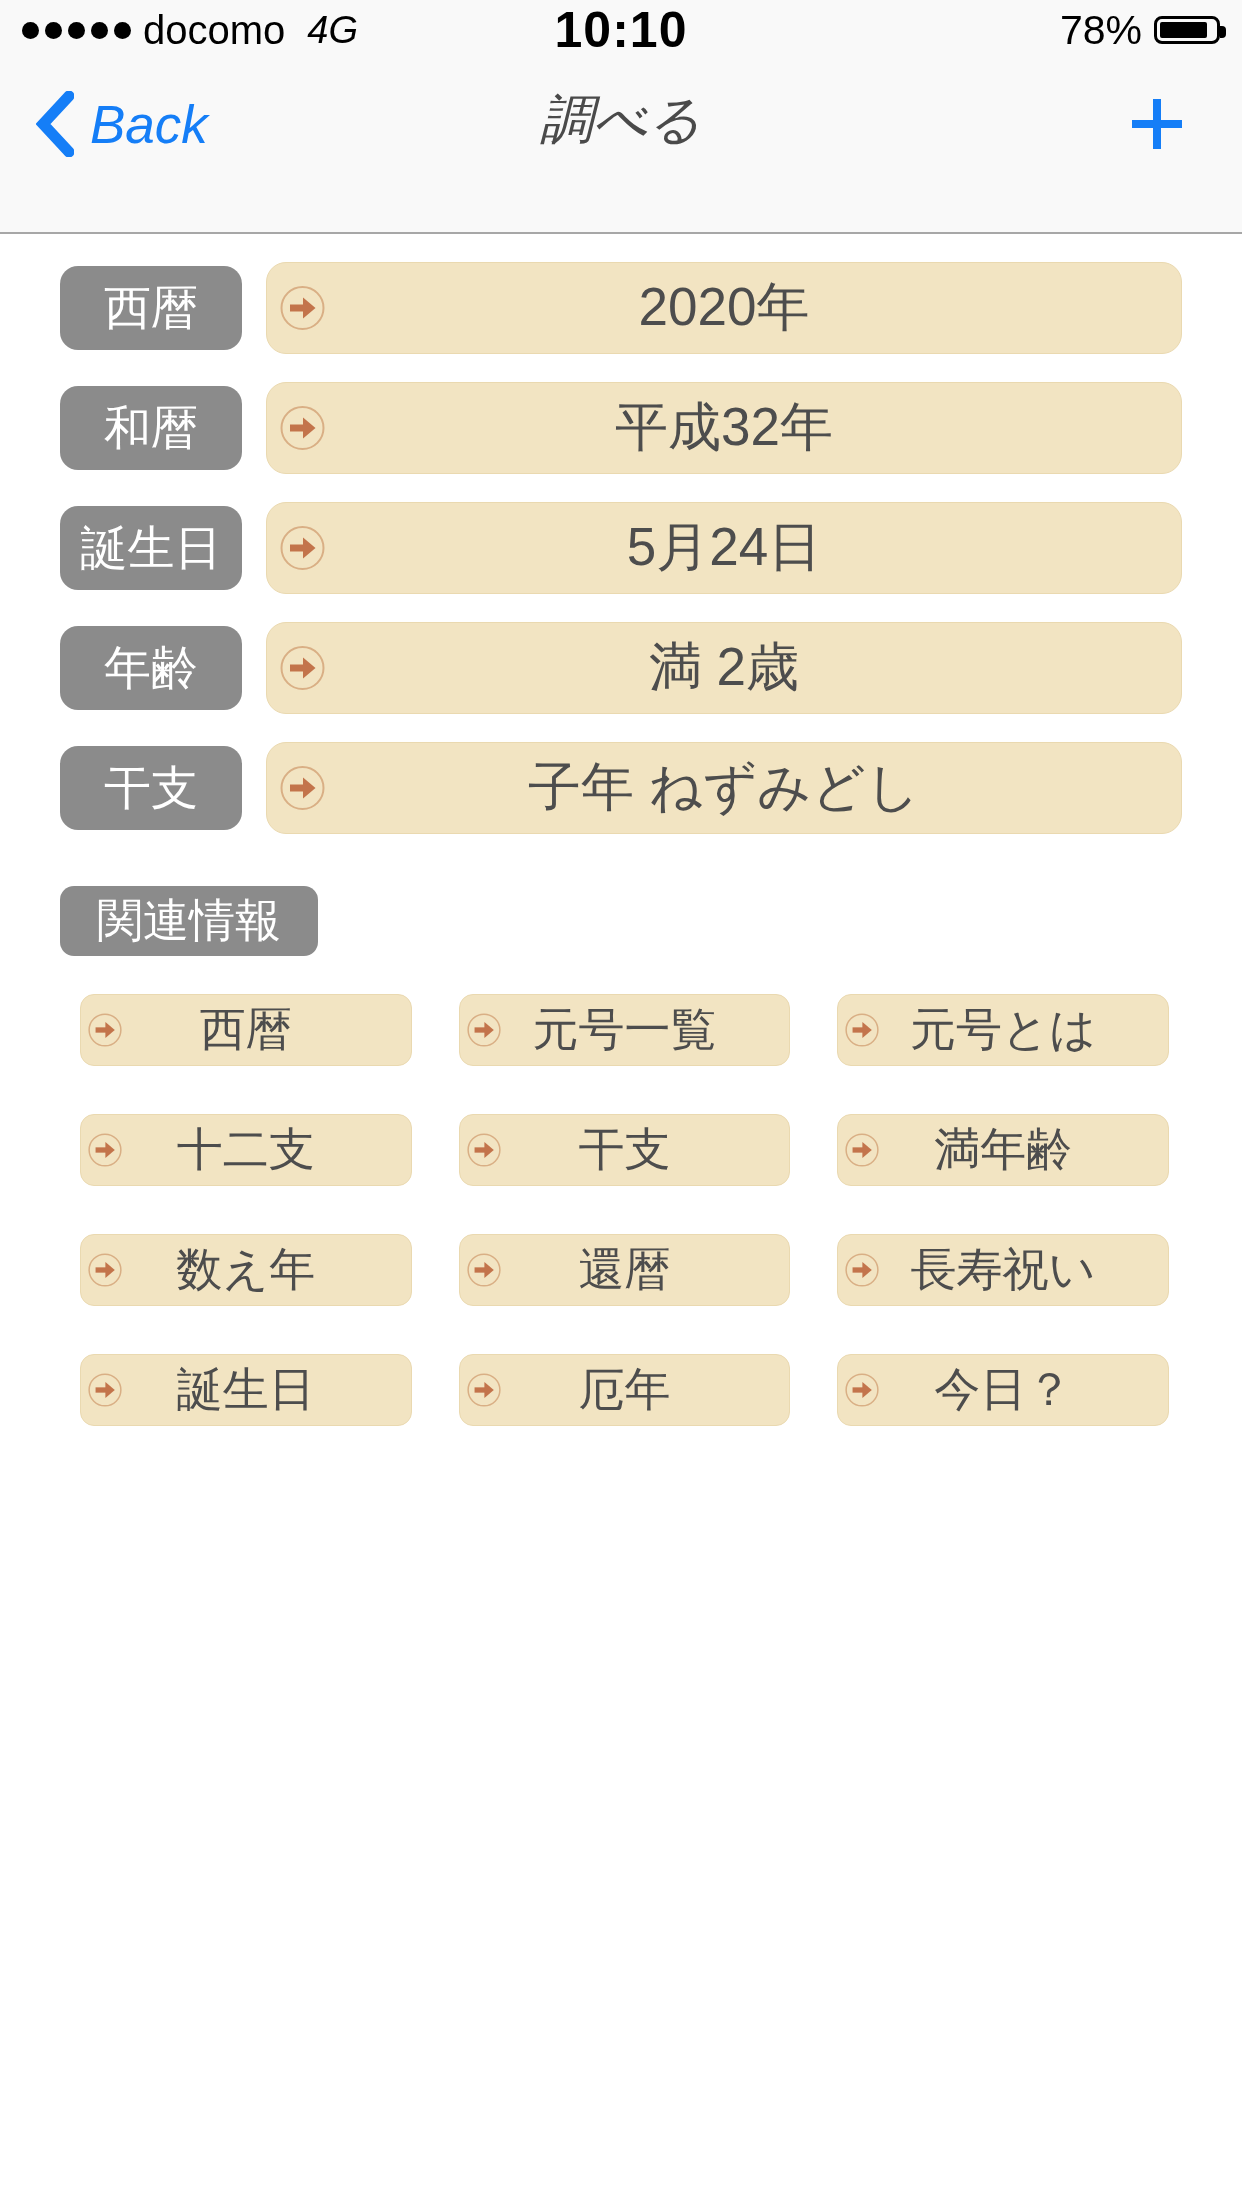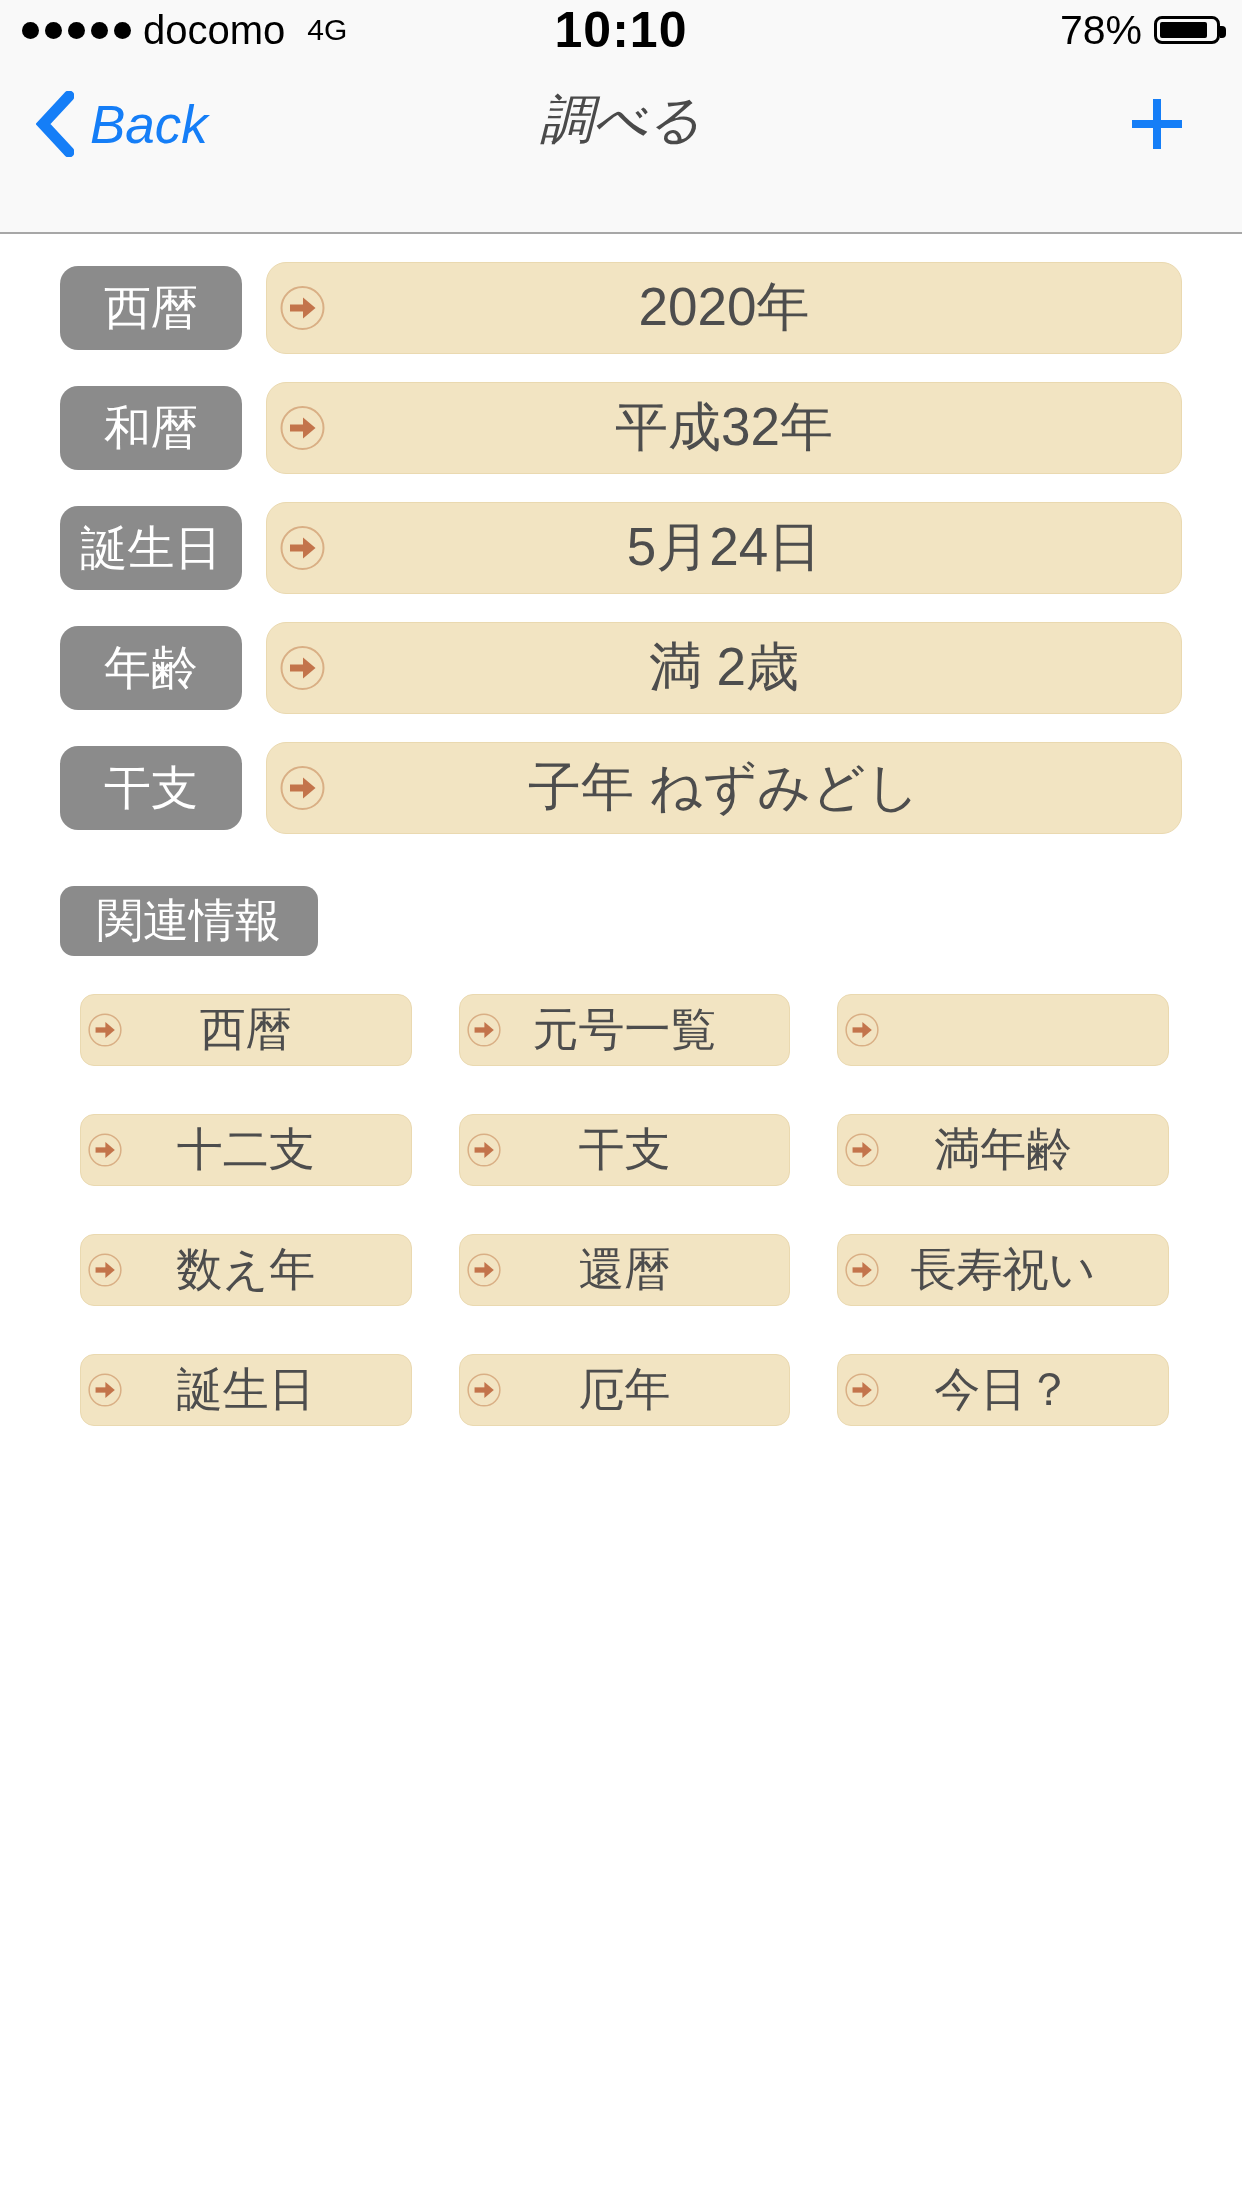--- a/index.html
+++ b/index.html
@@ -20,21 +20,21 @@
   .status-bar {
     height:60px;
     display:flex; align-items:center;
     padding:0 22px;
     position:relative;
     color:#000;
   }
   .signal-dots { display:flex; align-items:center; gap:6px; margin-right:12px; }
   .signal-dots .dot { width:17px; height:17px; border-radius:50%; background:#000; }
   .carrier { font-size:40px; letter-spacing:0; }
-  .network { font-size:30px; margin-left:22px; }
+  .network { font-size:38px; margin-left:22px;font-style:italic; }
   .clock {
     position:absolute; left:50%; transform:translateX(-50%);
     font-size:50px; font-weight:600; letter-spacing:1px;
   }
   .status-right { margin-left:auto; display:flex; align-items:center; }
   .battery-percent { font-size:41px; margin-right:12px; }
   .battery { position:relative; width:66px; height:28px; border:3px solid #000; border-radius:8px; }
   .battery .fill { position:absolute; left:3px; top:3px; bottom:3px; width:78%; background:#000; border-radius:2px; }
   .battery .cap { position:absolute; right:-9px; top:7px; width:6px; height:12px; background:#000; border-radius:0 4px 4px 0; }
 
@@ -235,20 +235,21 @@
         <polygon points="23,12 35.5,22.5 23,33" fill="#c3744b"></polygon>
       </svg>
       <span>元号一覧</span>
     </div>
     <div class="related-button">
       <svg class="arrow-icon" width="34" height="34" viewBox="0 0 45 45">
         <circle cx="22.5" cy="22.5" r="21" fill="none" stroke="#d9af85" stroke-width="2"></circle>
         <line x1="10" y1="22.5" x2="25" y2="22.5" stroke="#c3744b" stroke-width="7"></line>
         <polygon points="23,12 35.5,22.5 23,33" fill="#c3744b"></polygon>
       </svg>
+      <span>元号とは</span>
     </div>
 
     <div class="related-button">
       <svg class="arrow-icon" width="34" height="34" viewBox="0 0 45 45">
         <circle cx="22.5" cy="22.5" r="21" fill="none" stroke="#d9af85" stroke-width="2"></circle>
         <line x1="10" y1="22.5" x2="25" y2="22.5" stroke="#c3744b" stroke-width="7"></line>
         <polygon points="23,12 35.5,22.5 23,33" fill="#c3744b"></polygon>
       </svg>
       <span>十二支</span>
     </div>

